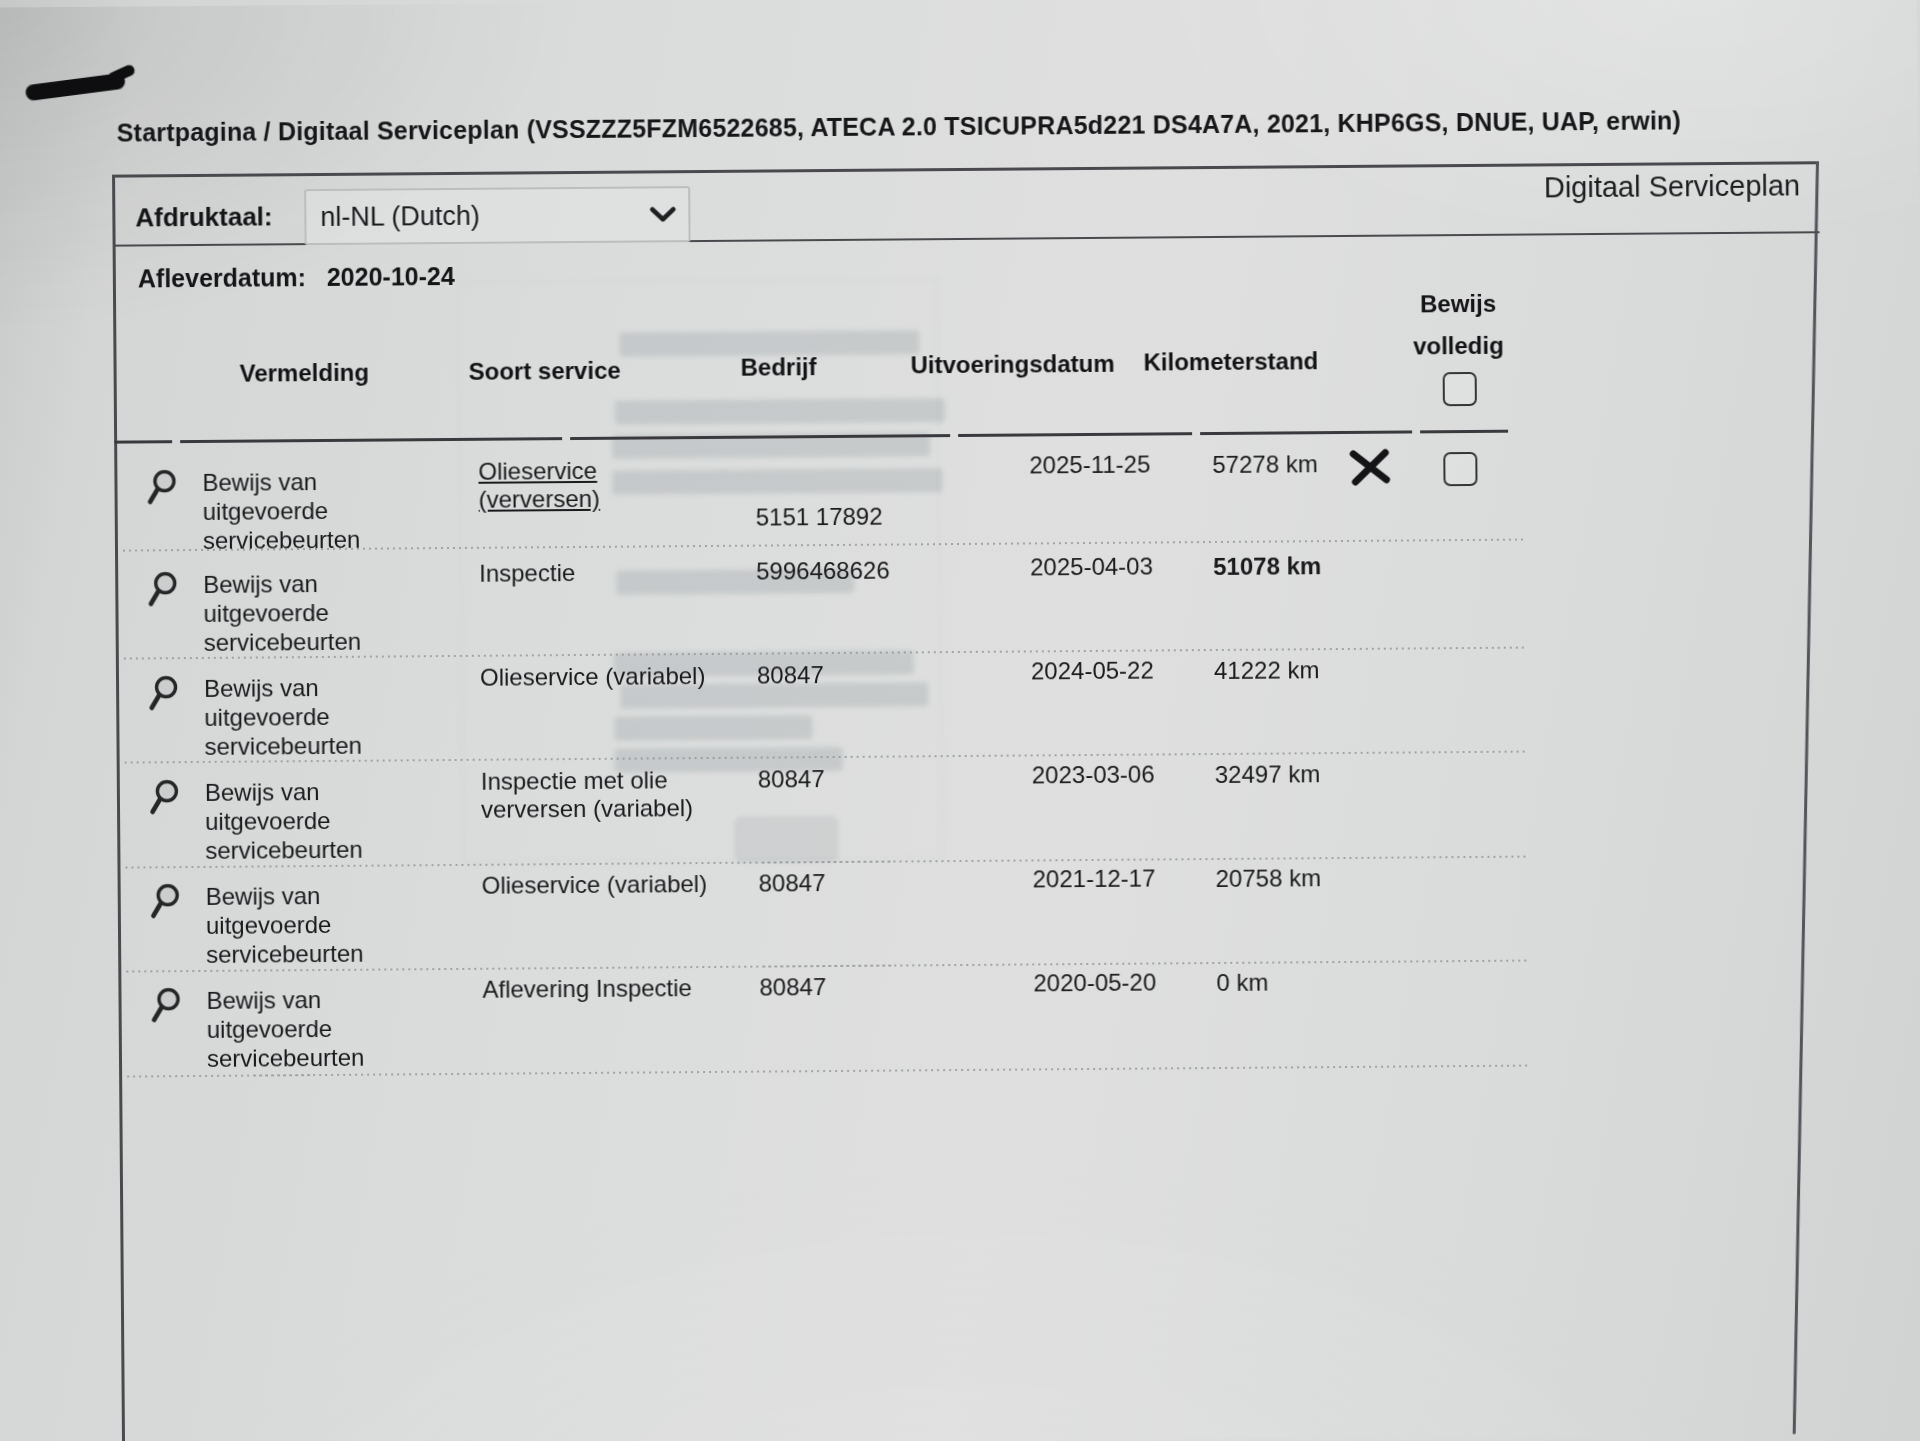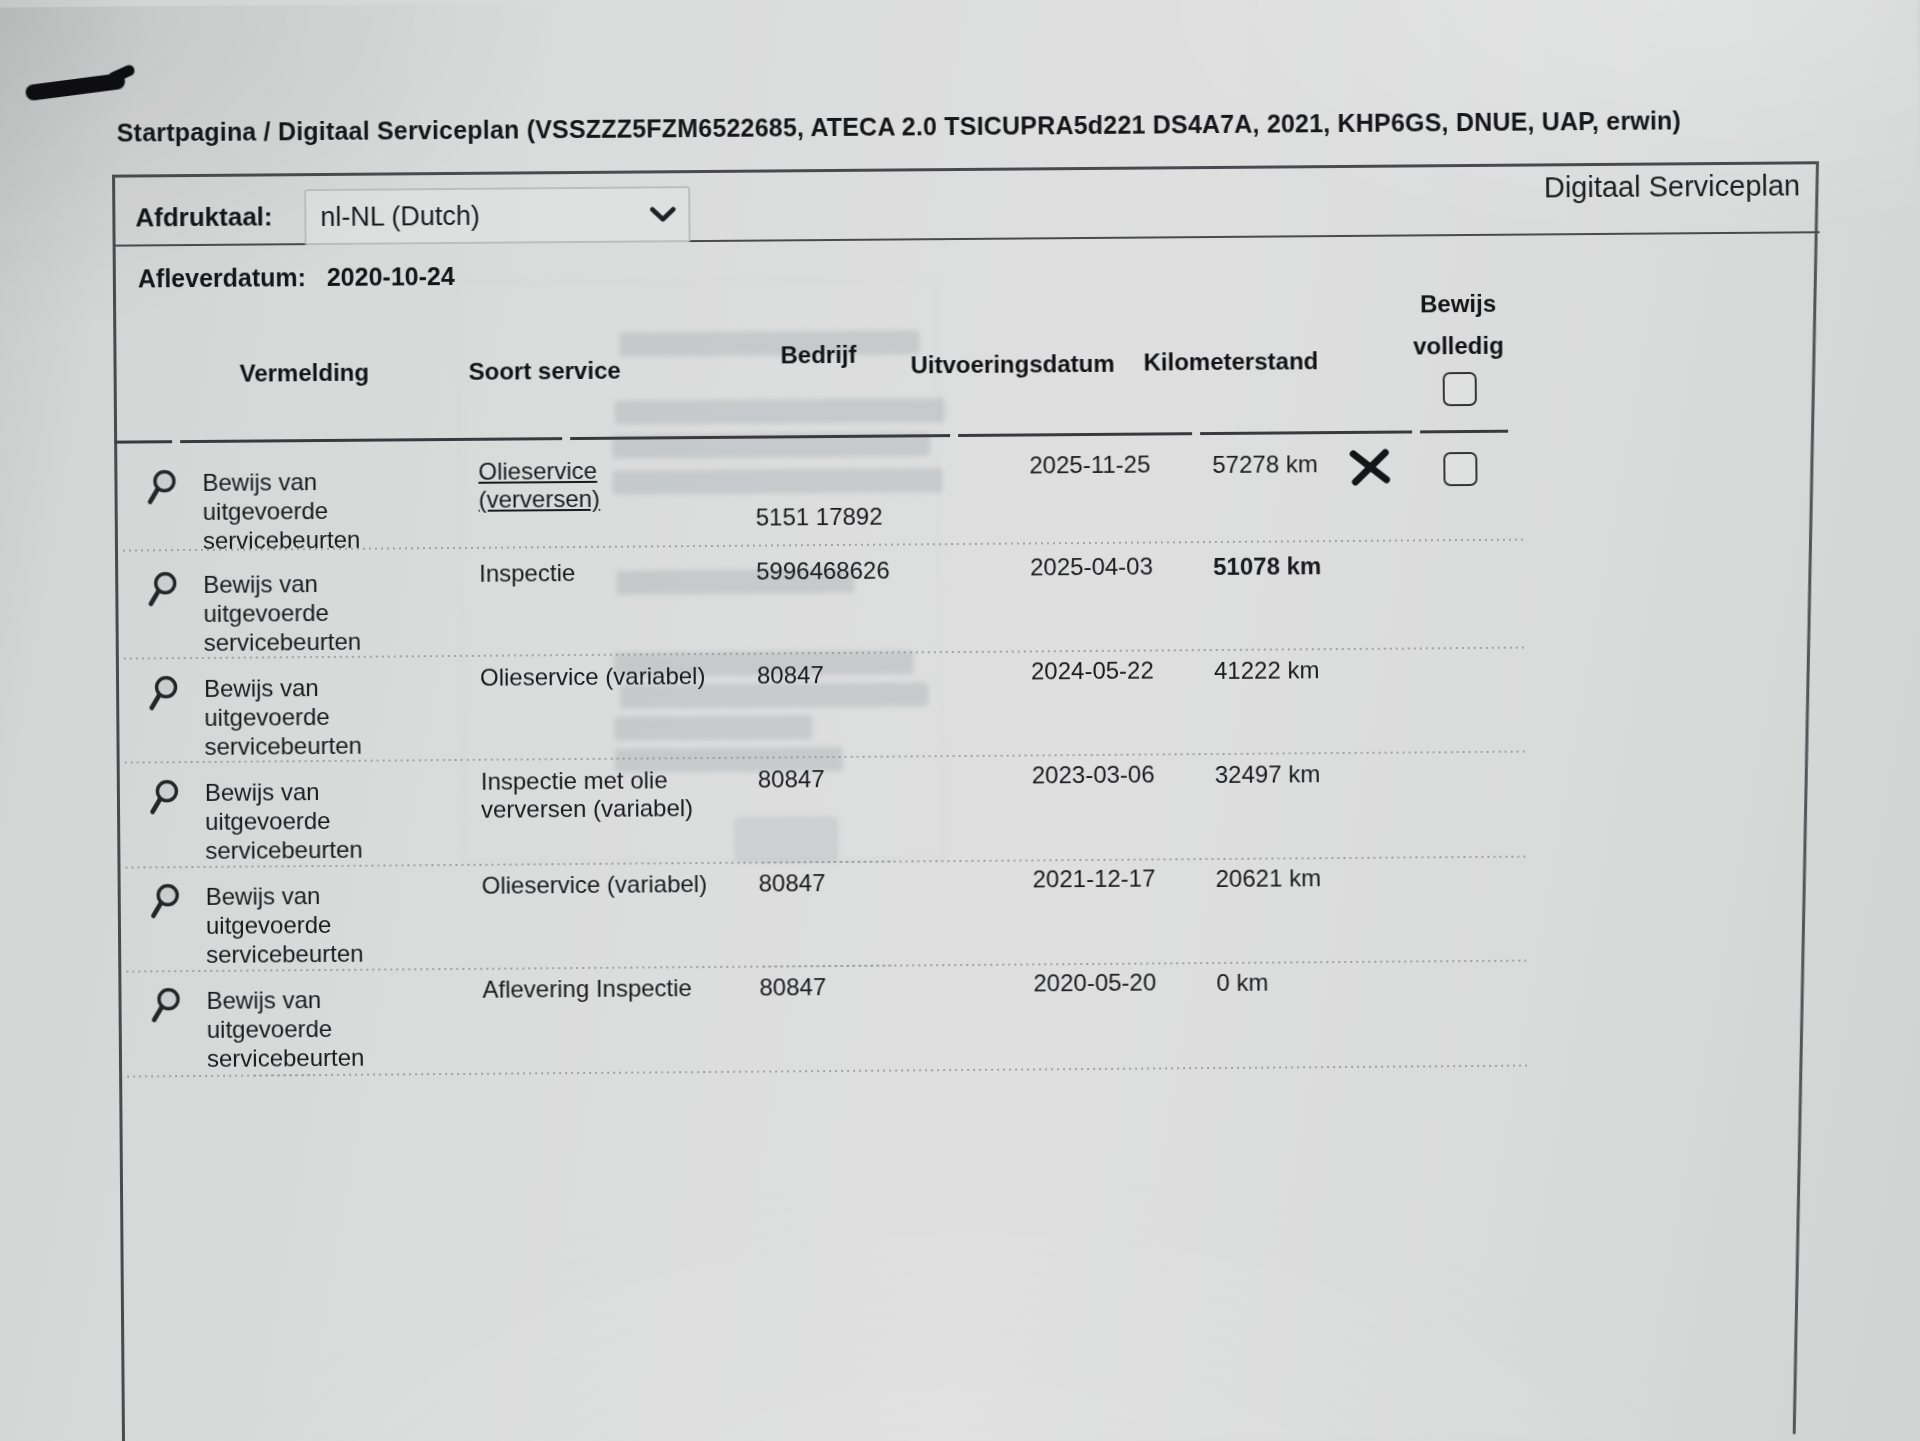--- a/index.html
+++ b/index.html
@@ -31,21 +31,21 @@
   .lang-label{left:137px;top:196px;font-size:26px;font-weight:700;color:#151518;}
   .dropdown{left:306px;top:184px;width:382px;height:52px;border:2px solid #bcbebd;border-radius:3px;background:rgba(229,231,230,.45);display:flex;align-items:center;}
   .dropdown .value{font-size:27px;color:#1b1b1e;padding-left:14px;flex:1;}
   .dropdown .chev{padding-right:12px;display:flex;align-items:center;}
   .doc-title{left:1500px;top:176px;width:302px;text-align:right;font-size:29px;font-weight:400;color:#1d1d20;}
   .deliver{left:139px;top:258px;font-size:25px;font-weight:700;color:#151518;}
   
   .th{font-size:24px;font-weight:700;color:#141417;white-space:nowrap;}
   .th-verm{left:240px;top:354px;}
   .th-soort{left:469px;top:354px;}
-  .th-bedrijf{left:741px;top:340px;margin-left:40px;}
+  .th-bedrijf{left:741px;top:352px;}
   .th-uitv{left:911px;top:351px;}
   .th-km{left:1144px;top:350px;}
   .th-bewijs{left:1398px;width:122px;text-align:center;}
   .th-bewijs.l1{top:294px;}
   .th-bewijs.l2{top:336px;}
   .checkbox{width:30px;height:30px;border:2.5px solid #353538;border-radius:7px;background:rgba(235,237,236,.25);}
   .hdr-checkbox{left:1443px;top:376px;}
   .useg{top:434px;height:3px;background:#3a3a3e;}
   
   .cell{font-size:24px;color:#1b1b1e;white-space:nowrap;line-height:28px;}
@@ -220,21 +220,21 @@
     <div class="abs cell verm col-verm" style="left: 202px; top: 876px;">
           <div>Bewijs van</div>
           <div>uitgevoerde</div>
           <div>servicebeurten</div>
         </div>
     <div class="abs cell col-soort" style="left: 478px; top: 868px;">
           <div>Olieservice (variabel)</div>
         </div>
     <div class="abs cell col-bedrijf" style="left: 755px; top: 868px;">80847</div>
     <div class="abs cell col-datum" style="left: 1029px; top: 866px;">2021-12-17</div>
-    <div class="abs cell col-km" style="left: 1212px; top: 867px;">20621 km</div>
+    <div class="abs cell col-km" style="left: 1212px; top: 867px;">20758 km</div>
 
   </div>
       <div>
     <span class="abs row-icon" style="left: 146px; top: 980px;">
       <svg width="34" height="42" viewBox="0 0 34 42">
         <circle cx="18" cy="13" r="9.5" fill="#cbcecd" stroke="#262629" stroke-width="3.4"></circle>
         <line x1="11" y1="21" x2="3.5" y2="33.5" stroke="#262629" stroke-width="4.6" stroke-linecap="round"></line>
       </svg>
     </span>
     <div class="abs cell verm col-verm" style="left: 202px; top: 980px;">

